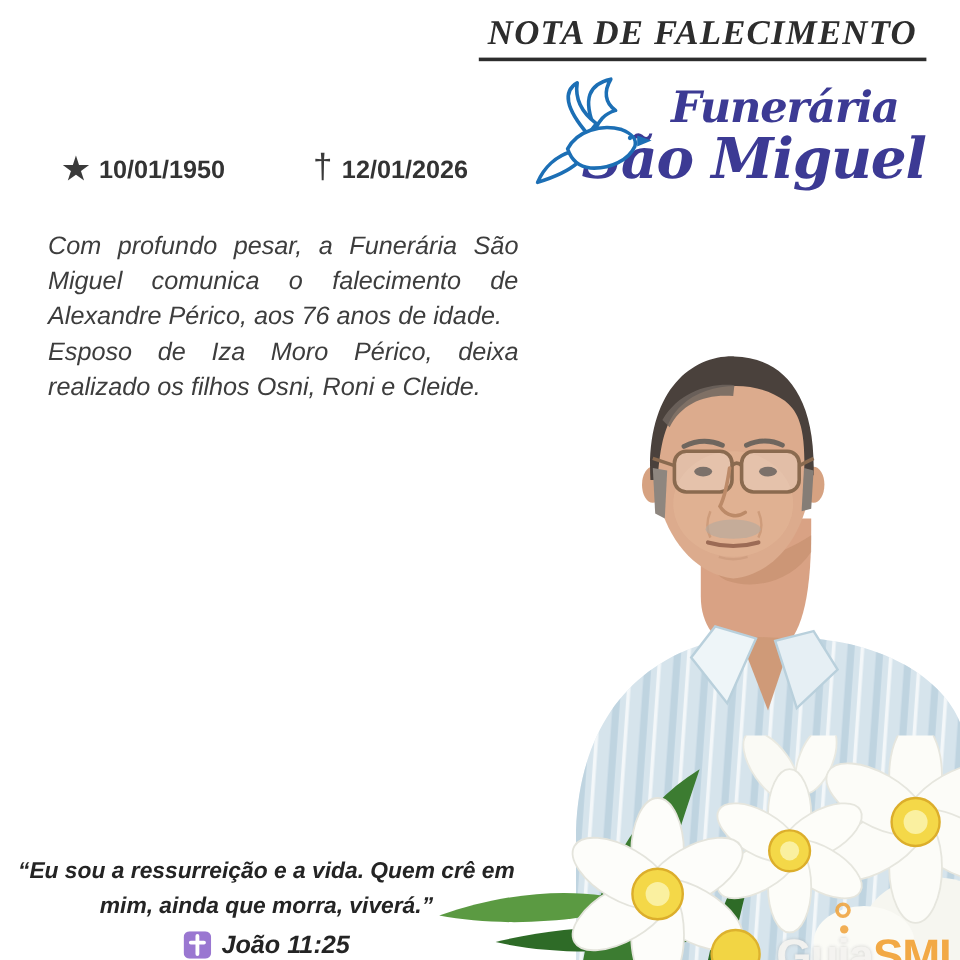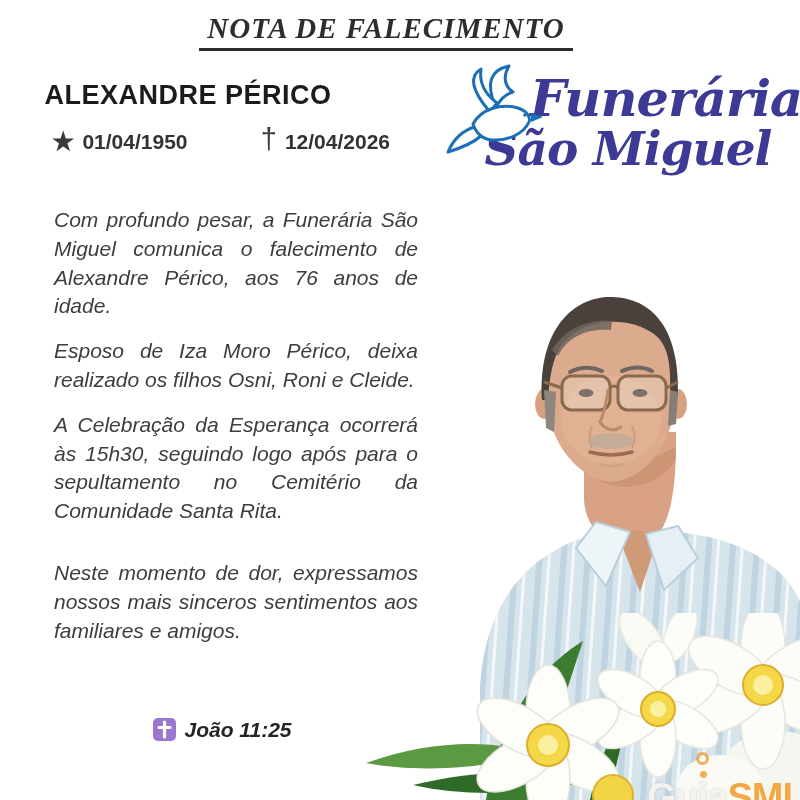--- a/index.html
+++ b/index.html
@@ -2,21 +2,21 @@
 <html><head>
 <meta charset="utf-8">
 <style>
   * { margin:0; padding:0; box-sizing:border-box; }
   html,body { background:#ffffff; }
   .canvas {
     position:relative; width:800px; height:800px; background:#ffffff;
     overflow:hidden; font-family:"Liberation Sans", sans-serif; color:#2e2e2e;
   }
   
-  .title-wrap { position:absolute; top:12px; left:0; right:28px; text-align:center; }
+  .title-wrap { position:absolute; top:12px; left:0; right:28px; text-align:right; }
   .title {
     display:inline-block; font-family:"Liberation Serif", serif; font-style:italic;
     font-weight:600; font-size:29px; letter-spacing:1px; color:#2d2d2d;
     border-bottom:3px solid #2d2d2d; padding:0 8px 3px 8px;
   }
   
   .name {
     position:absolute; left:38px; top:80px; width:300px; text-align:center;
     font-weight:700; font-size:27px; letter-spacing:.5px; color:#1b1b1b;
   }
@@ -26,41 +26,41 @@
     font-size:21px; font-weight:600; color:#333333;
   }
   .date-item { display:flex; align-items:center; gap:8px; }
   .star-glyph { font-size:25px; color:#3a3a3a; line-height:1; }
   .cross-glyph { font-size:29px; font-weight:400; color:#3a3a3a; line-height:1; position:relative; top:-2px; }
   .body-text {
     position:absolute; left:38px; top:190px; width:396px;
     font-style:italic; font-size:21px; line-height:28.8px; color:#3d3d3d;
     text-align:justify;
   }
-  .body-text p { margin:16px; }
+  .body-text p { margin:2px; }
   .body-text p.closing { margin-top:33px; }
   
   .quote {
     position:absolute; left:8px; top:712px; width:428px; text-align:center;
     font-style:italic; font-weight:700; font-size:19px; line-height:29px; color:#242424;
     z-index:6;
   }
   .quote-ref {
     display:flex; align-items:center; justify-content:center; gap:9px;
     font-size:21px; margin-top:3px;
   }
   .cross-badge { flex:0 0 auto; display:inline-block; width:23px; height:23px; }
   
   .dove { position:absolute; left:441px; top:62px; width:110px; height:96px; z-index:2; }
   .brand {
     position:absolute; left:478px; top:72px; width:300px; text-align:center;
     font-family:"DejaVu Serif", serif; font-style:italic; font-weight:700;
     color:#3c3a94; line-height:1.04; letter-spacing:-1px; z-index:1;
   }
-  .brand-line1 { font-size:51px; padding-left:52px; }
+  .brand-line1 { font-size:36px; padding-left:52px; }
   .brand-line2 { font-size:47px; }
   
   .portrait { position:absolute; left:480px; top:292px; width:320px; height:508px; z-index:1; }
   .flowers  { position:absolute; left:358px; top:613px; width:442px; height:187px; z-index:3; }
   
   .watermark { position:absolute; left:612px; top:750px; width:180px; text-align:right; z-index:5; opacity:.95; }
   .wm-icon { height:30px; position:relative; }
   .wm-ring { position:absolute; left:84px; top:2px; width:13px; height:13px; border:3.5px solid #f0a23a; border-radius:50%; opacity:.9; }
   .wm-dot  { position:absolute; left:88px; top:21px; width:7px; height:7px; background:#f0a23a; border-radius:50%; opacity:.9; }
   .wm-text { font-size:38px; font-weight:700; line-height:.9; letter-spacing:-1px; white-space:nowrap; }
@@ -70,41 +70,39 @@
 </style>
 </head>
 <body>
 
 <div class="canvas">
 
   <div class="title-wrap">
     <span class="title">NOTA DE FALECIMENTO</span>
   </div>
 
-  <div class="name">ALEXANDRE PÉRICO</div>
 
   <div class="dates">
     <span class="date-item">
       <span class="star-glyph">★</span>
-      <span>01/04/1950</span>
+      <span>10/01/1950</span>
     </span>
     <span class="date-item">
       <span class="cross-glyph">†</span>
-      <span>12/04/2026</span>
+      <span>12/01/2026</span>
     </span>
   </div>
 
   <div class="body-text">
     <p>Com profundo pesar, a Funerária São Miguel comunica o falecimento de Alexandre Périco, aos 76 anos de idade.</p>
     <p>Esposo de Iza Moro Périco, deixa realizado os filhos Osni, Roni e Cleide.</p>
-    <p>A Celebração da Esperança ocorrerá às 15h30, seguindo logo após para o sepultamento no Cemitério da Comunidade Santa Rita.</p>
-    <p class="closing">Neste momento de dor, expressamos nossos mais sinceros sentimentos aos familiares e amigos.</p>
   </div>
 
   <div class="quote">
+    <div>“Eu sou a ressurreição e a vida. Quem crê em mim, ainda que morra, viverá.”</div>
     <div class="quote-ref">
       <svg class="cross-badge" viewBox="0 0 23 23">
         <rect x="0" y="0" width="23" height="23" rx="5" fill="#9a77d1"></rect>
         <path d="M11.5 4 V19 M6 9.5 H17" stroke="#ffffff" stroke-width="3.2" stroke-linecap="round"></path>
       </svg>
       <span>João 11:25</span>
     </div>
   </div>
 
   <svg class="dove" viewBox="0 0 110 96">

